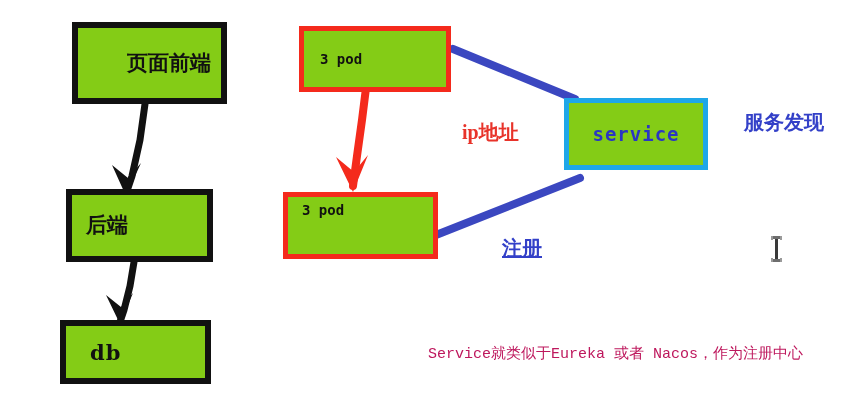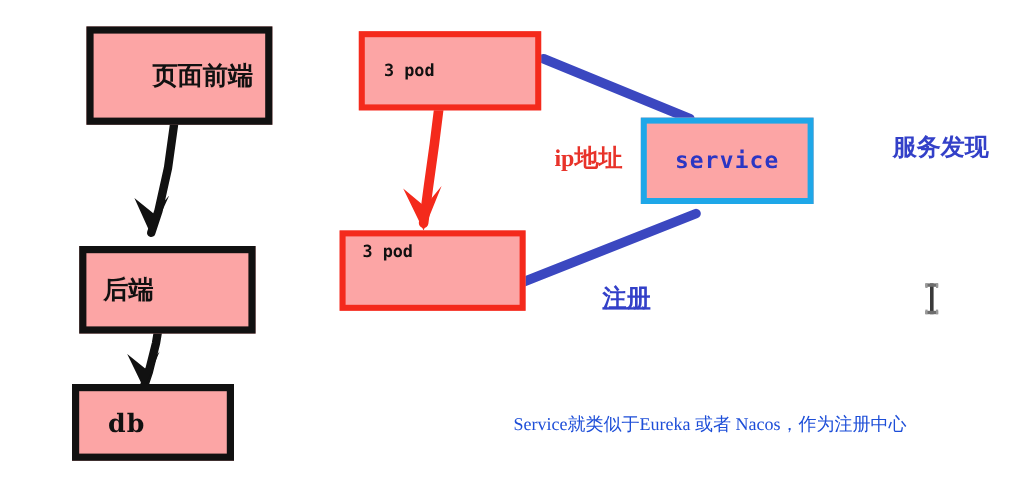--- a/index.html
+++ b/index.html
@@ -21,21 +21,21 @@
     position: absolute;
     left: 0;
     top: 0;
     width: 856px;
     height: 419px;
   }
   
   .node {
     position: absolute;
     box-sizing: border-box;
-    background: #fca5a5;
+    background: #84cc16;
     display: flex;
     align-items: center;
   }
   .node.black {
     border: 6px solid #111111;
   }
   .node.red {
     border: 5px solid #f42a1c;
   }
   .node.cyan {
@@ -85,23 +85,23 @@
   }
   .annot-blue {
     font-family: "DejaVu Sans", sans-serif;
     font-weight: bold;
     font-size: 20px;
     color: #3340c8;
   }
   .caption {
     position: absolute;
     white-space: pre;
-    font-family: Liberation Serif, serif;
+    font-family: Liberation Mono, monospace;
     font-size: 15px;
-    color: #1d4ed8;
+    color: #be185d;
     line-height: 1;
   }
   
   #text-cursor {
     position: absolute;
     width: 11px;
     height: 26px;
   }
 </style>
 </head>
@@ -128,37 +128,37 @@
 
     <line x1="453" y1="49" x2="575" y2="99" stroke="#3b47c0" stroke-width="8" stroke-linecap="round"></line>
 
     <line x1="436" y1="235" x2="580" y2="178" stroke="#3b47c0" stroke-width="8" stroke-linecap="round"></line>
   </svg>
 
   <div class="node black" style="left:72px; top:22px; width:155px; height:82px; justify-content:flex-end; padding-right:10px;">
     <span class="node-label label-cjk-black">页面前端</span>
   </div>
 
-  <div class="node black" style="left:66px; top:189px; width:147px; height:73px; justify-content:flex-start; padding-left:14px;margin-top:16px;">
+  <div class="node black" style="left:66px; top:189px; width:147px; height:73px; justify-content:flex-start; padding-left:14px;">
     <span class="node-label label-cjk-black">后端</span>
   </div>
 
-  <div class="node black" style="left:60px; top:320px; width:135px; height:64px; justify-content:flex-start; padding-left:24px;">
+  <div class="node black" style="left:60px; top:320px; width:151px; height:64px; justify-content:flex-start; padding-left:24px;">
     <span class="node-label label-mono-black">db</span>
   </div>
 
   <div class="node red" style="left:299px; top:26px; width:152px; height:66px; justify-content:flex-start; padding-left:16px;">
     <span class="node-label label-mono-red">3 pod</span>
   </div>
 
   <div class="node red" style="left:283px; top:192px; width:155px; height:67px; align-items:flex-start; padding-top:6px; justify-content:flex-start; padding-left:14px;">
     <span class="node-label label-mono-red">3 pod</span>
   </div>
 
-  <div class="node cyan" style="left:534px; top:98px; width:144px; height:72px; justify-content:center;">
+  <div class="node cyan" style="left:564px; top:98px; width:144px; height:72px; justify-content:center;">
     <span class="node-label label-mono-blue">service</span>
   </div>
 
   <div class="annot annot-red" style="left:462px; top:122px;">ip地址</div>
 
   <div class="annot annot-blue" style="left:744px; top:112px;">服务发现</div>
 
   <div class="annot annot-blue" style="left:502px; top:238px;text-decoration:underline;">注册</div>
 
   <div class="caption" style="left:428px; top:347px;">Service就类似于Eureka 或者 Nacos，作为注册中心</div>

